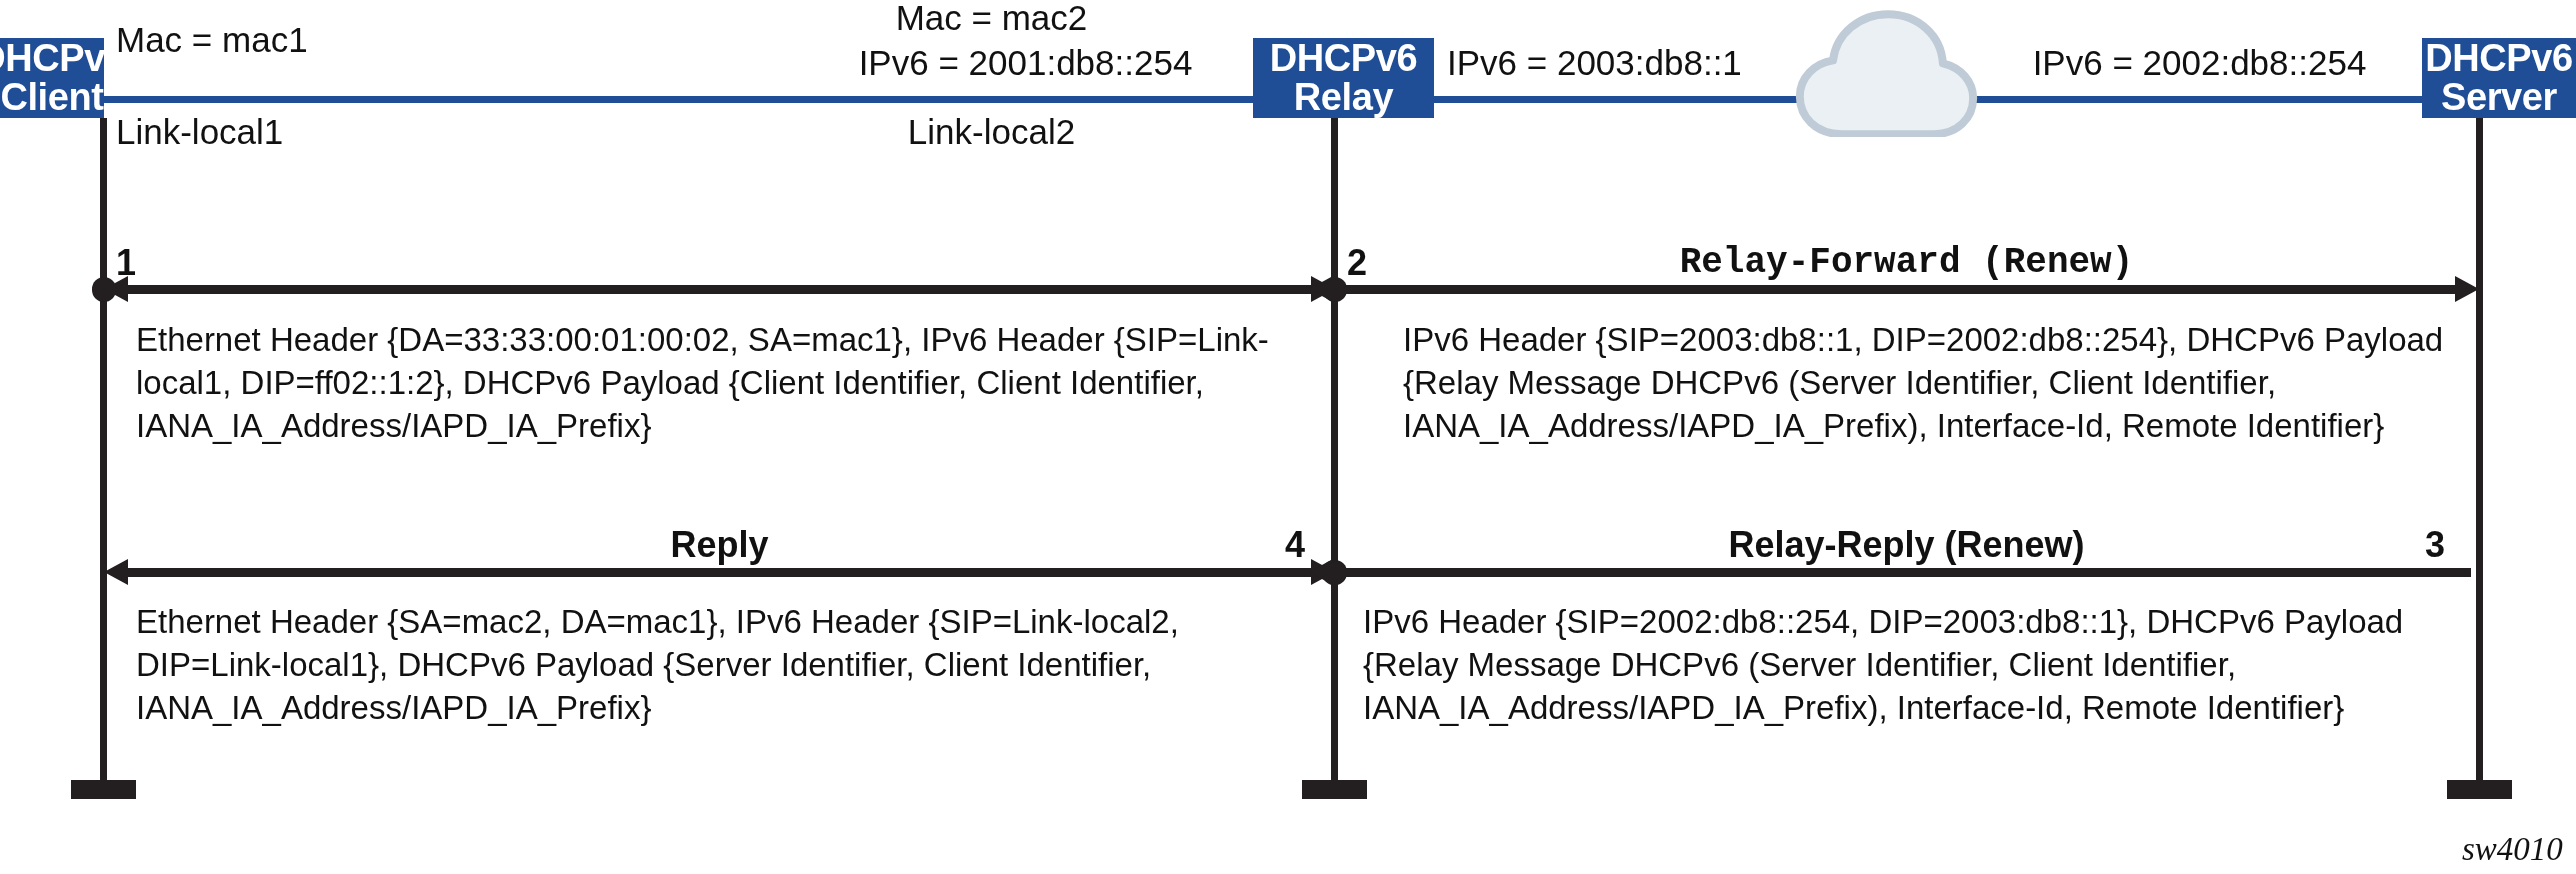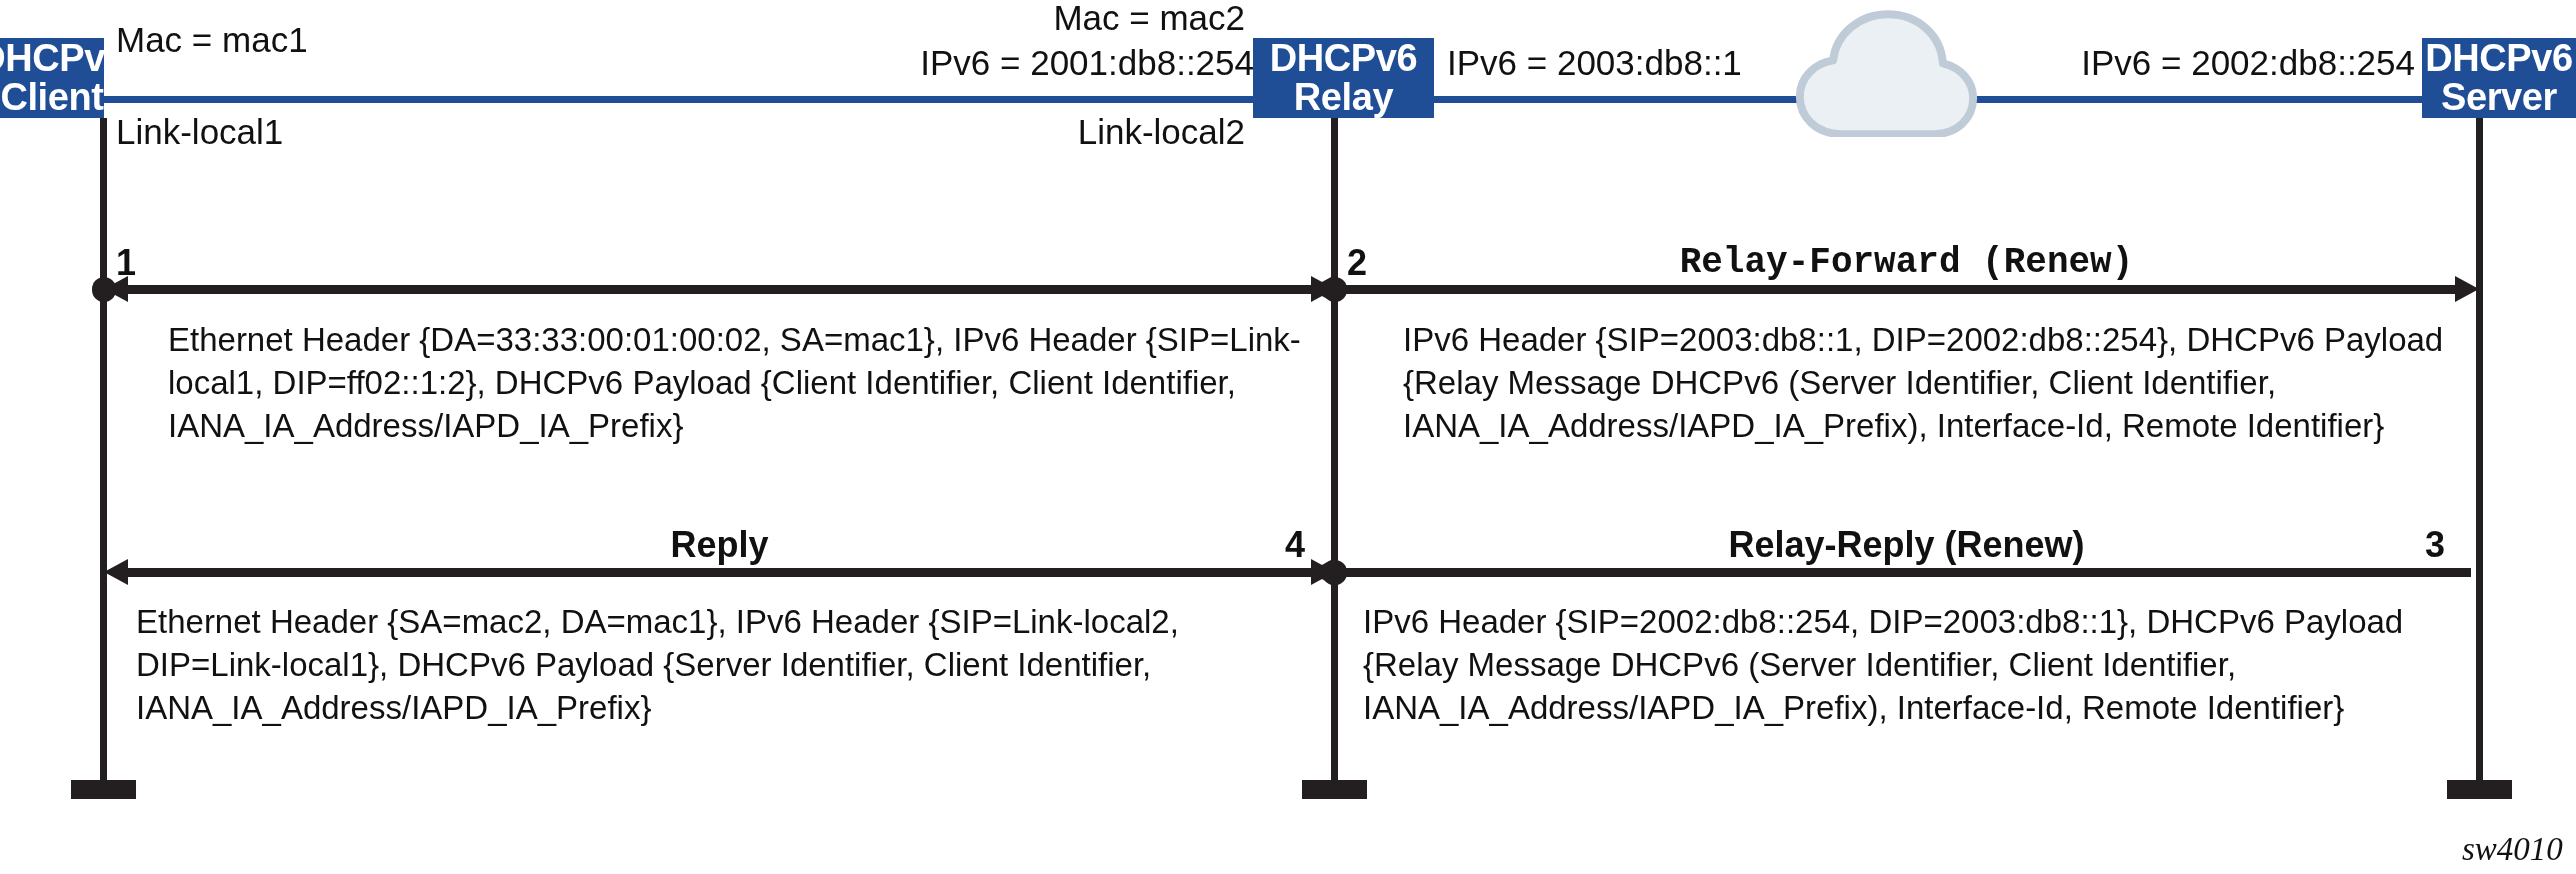--- a/index.html
+++ b/index.html
@@ -44,21 +44,21 @@
   }
 
   
   .iface-label {
     position: absolute;
     font-size: 35px;
     color: #111111;
     white-space: nowrap;
     line-height: 1;
   }
-  .iface-label.right { text-align: right; }
+  .iface-label.right { text-align: center; }
 
   
   .cloud-wrap { position: absolute; }
 
   
   .lifeline {
     position: absolute;
     width: 7.2px;
     background: #231F20;
   }
@@ -168,21 +168,21 @@
 
   <div class="node-box" style="left:2422px; top:38px; width:154px; height:80px;">
     <span class="nl">DHCPv6</span>
     <span class="nl">Server</span>
   </div>
 
   <div class="iface-label" style="left:116px; top:22px;">Mac = mac1</div>
   <div class="iface-label" style="left:116px; top:114px;text-align:center;">Link-local1</div>
 
   <div class="iface-label right" style="left:738px; top:0px; width:507px;">Mac = mac2</div>
-  <div class="iface-label right" style="left:747px; top:45px; width:507px;">IPv6 = 2001:db8::254</div>
+  <div class="iface-label right" style="left:772px; top:45px; width:507px;">IPv6 = 2001:db8::254</div>
   <div class="iface-label right" style="left:738px; top:114px; width:507px;">Link-local2</div>
 
   <div class="iface-label" style="left:1447px; top:45px;">IPv6 = 2003:db8::1</div>
 
   <div class="iface-label right" style="left:1984px; top:45px; width:431px;">IPv6 = 2002:db8::254</div>
 
   <div class="lifeline" style="left:100px; top:118px; height:666px;"></div>
   <div class="lifeline" style="left:1331px; top:118px; height:666px;"></div>
   <div class="lifeline" style="left:2476px; top:118px; height:666px;"></div>
 
@@ -191,21 +191,21 @@
   <div class="lifeline-foot" style="left:2447px; top:780px;"></div>
 
   <div class="seq-num" style="left:116px; top:245px;">1</div>
   <div class="msg-arrow" style="left:104px; top:269px; width:1231px; height:41px;">
     <div class="msg-shaft" style="left:14.5px; width:1202px;"></div>
     <div class="arrow-head to-left" style="left:0px;"></div>
     <div class="arrow-head to-right" style="right:0px;"></div>
     <div class="junction-dot" style="left:-12.3px;"></div>
     <div class="junction-dot" style="right:-12.3px;"></div>
   </div>
-  <div class="msg-body" style="left:136px; top:319px; width:1187px;margin-left:32px;">Ethernet Header {DA=33:33:00:01:00:02, SA=mac1}, IPv6 Header {SIP=Link-local1, DIP=ff02::1:2}, DHCPv6 Payload {Client Identifier, Client Identifier, IANA_IA_Address/IAPD_IA_Prefix}</div>
+  <div class="msg-body" style="left:136px; top:319px; width:1187px;">Ethernet Header {DA=33:33:00:01:00:02, SA=mac1}, IPv6 Header {SIP=Link-local1, DIP=ff02::1:2}, DHCPv6 Payload {Client Identifier, Client Identifier, IANA_IA_Address/IAPD_IA_Prefix}</div>
 
   <div class="seq-num" style="left:1347px; top:245px;">2</div>
   <div class="msg-title" style="left:1334px; top:245px; width:1145px;font-family:Liberation Mono, monospace;">Relay-Forward (Renew)</div>
   <div class="msg-arrow" style="left:1334px; top:269px; width:1145px; height:41px;">
     <div class="msg-shaft" style="left:0px; width:1121px;"></div>
     <div class="arrow-head to-left" style="left:-24.6px;"></div>
     <div class="arrow-head to-right" style="right:0px;"></div>
   </div>
   <div class="msg-body" style="left:1363px; top:319px; width:1108px;margin-left:40px;">IPv6 Header {SIP=2003:db8::1, DIP=2002:db8::254}, DHCPv6 Payload {Relay Message DHCPv6 (Server Identifier, Client Identifier, IANA_IA_Address/IAPD_IA_Prefix), Interface-Id, Remote Identifier}</div>
 

